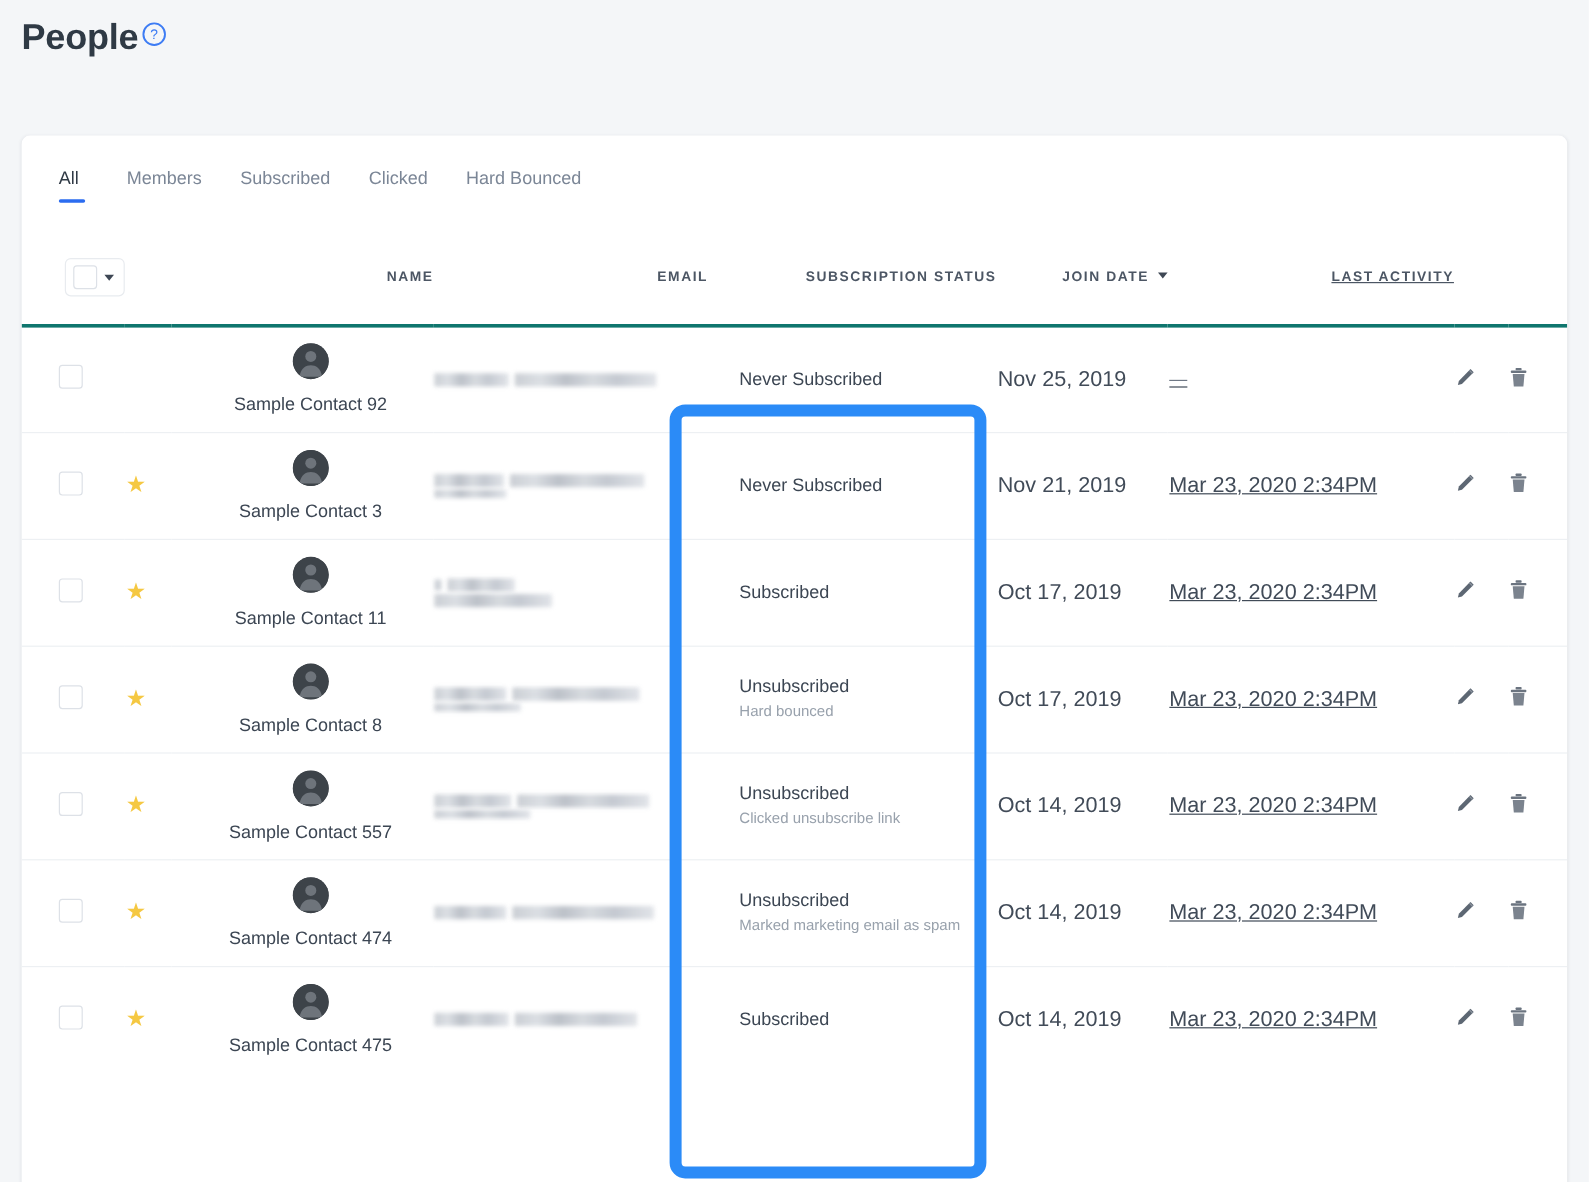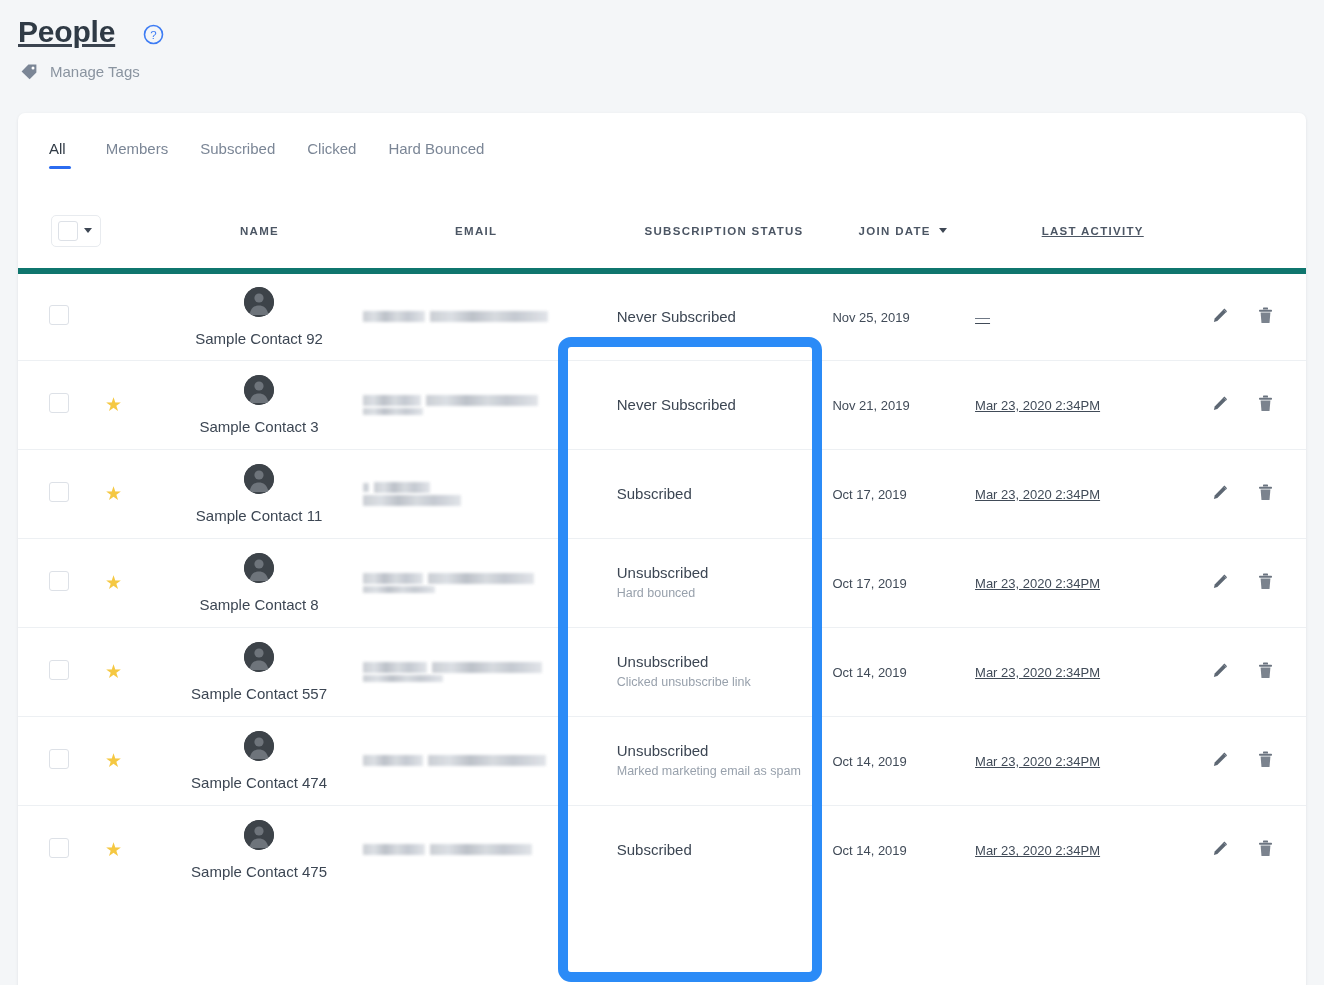--- a/index.html
+++ b/index.html
@@ -9,21 +9,21 @@
     height: 985px;
     background: #f4f6f8;
     font-family: "Liberation Sans", sans-serif;
     color: #3b4450;
     overflow: hidden;
     position: relative;
   }
 
   
   .page-header { padding: 14px 0 0 18px; }
-  .page-title-row { display: flex; align-items: center; gap: 28px; text-decoration: underline; }
+  .page-title-row { display: flex; gap: 3px; }
   .page-title {
     font-size: 30px;
     font-weight: bold;
     color: #2f3a45;
     letter-spacing: -0.2px;
     line-height: 36px;
   }
   .help-icon {
     width: 21px; height: 21px;
     display: inline-flex; align-items: center; justify-content: center;
@@ -122,29 +122,29 @@
     margin: 27px 0 0 31px;
     font-size: 15px;
     color: #4e5865;
     line-height: 18px;
   }
   .count-line b { color: #303a45; font-weight: bold; }
 
   
   .table { width: 100%; margin-top: 24px; border-collapse: collapse; }
   .table thead th {
-    text-align: center;
+    text-align: right;
     font-size: 11.5px;
     font-weight: bold;
     letter-spacing: 1.3px;
     color: #4c5664;
     padding: 0 0 0 0;
     height: 78px;
     vertical-align: middle;
-    border-bottom: 6px solid #0f766e;
+    border-bottom: 3px solid #0f766e;
     white-space: nowrap;
   }
   .table tbody td {
     border-bottom: 1px solid #edf0f3;
     vertical-align: middle;
     font-size: 15px;
     color: #414b58;
     height: 89px;
   }
   .table tbody tr:last-child td { border-bottom: none; }
@@ -219,21 +219,21 @@
     height: 11px;
     border-radius: 1px;
     background: linear-gradient(90deg,#c8ccd2 0%, #dadee3 18%, #b9bec6 36%, #d5d9de 55%, #c2c7cf 72%, #e0e3e8 100%);
     filter: blur(1.6px);
     opacity: .95;
   }
 
   .sub-main { font-size: 15px; color: #3c4653; line-height: 19px; }
   .sub-reason { font-size: 12.5px; color: #98a1ac; line-height: 17px; margin-top: 3px; }
 
-  .date-text { font-size: 13px; color: #414b58; white-space: nowrap; }
+  .date-text { font-size: 18px; color: #414b58; white-space: nowrap; }
   .dash { font-size: 15px; color: #6f7885; }
 
   .icon-btn { cursor: pointer; display: inline-flex; }
 
   
   .annotation {
     position: absolute;
     left: 558px;
     top: 337px;
     width: 264px;
@@ -249,29 +249,20 @@
 
 <div class="page-header">
   <div class="page-title-row">
     <div class="page-title">People</div>
     <span class="help-icon">
       <svg width="21" height="21" viewBox="0 0 21 21">
         <circle cx="10.5" cy="10.5" r="9" fill="none" stroke="#3d7cf4" stroke-width="1.6"></circle>
         <text x="10.5" y="14.8" font-size="11.5" text-anchor="middle" fill="#3d7cf4" font-family="Liberation Sans, sans-serif">?</text>
       </svg>
     </span>
-  </div>
-  <div class="manage-tags-row">
-    <span class="tag-icon">
-      <svg width="18" height="18" viewBox="0 0 18 18">
-        <path d="M1.6 8.4 L8.4 1.6 L16.4 1.6 L16.4 9.4 L9.6 16.2 Z" fill="#7b8696"></path>
-        <circle cx="13" cy="5" r="1.5" fill="#ffffff"></circle>
-      </svg>
-    </span>
-    <span class="manage-tags-label">Manage Tags</span>
   </div>
 </div>
 
 <div class="card">
 
   <div class="tabs">
     <div class="tab active">All</div>
     <div class="tab">Members</div>
     <div class="tab">Subscribed</div>
     <div class="tab">Clicked</div>

